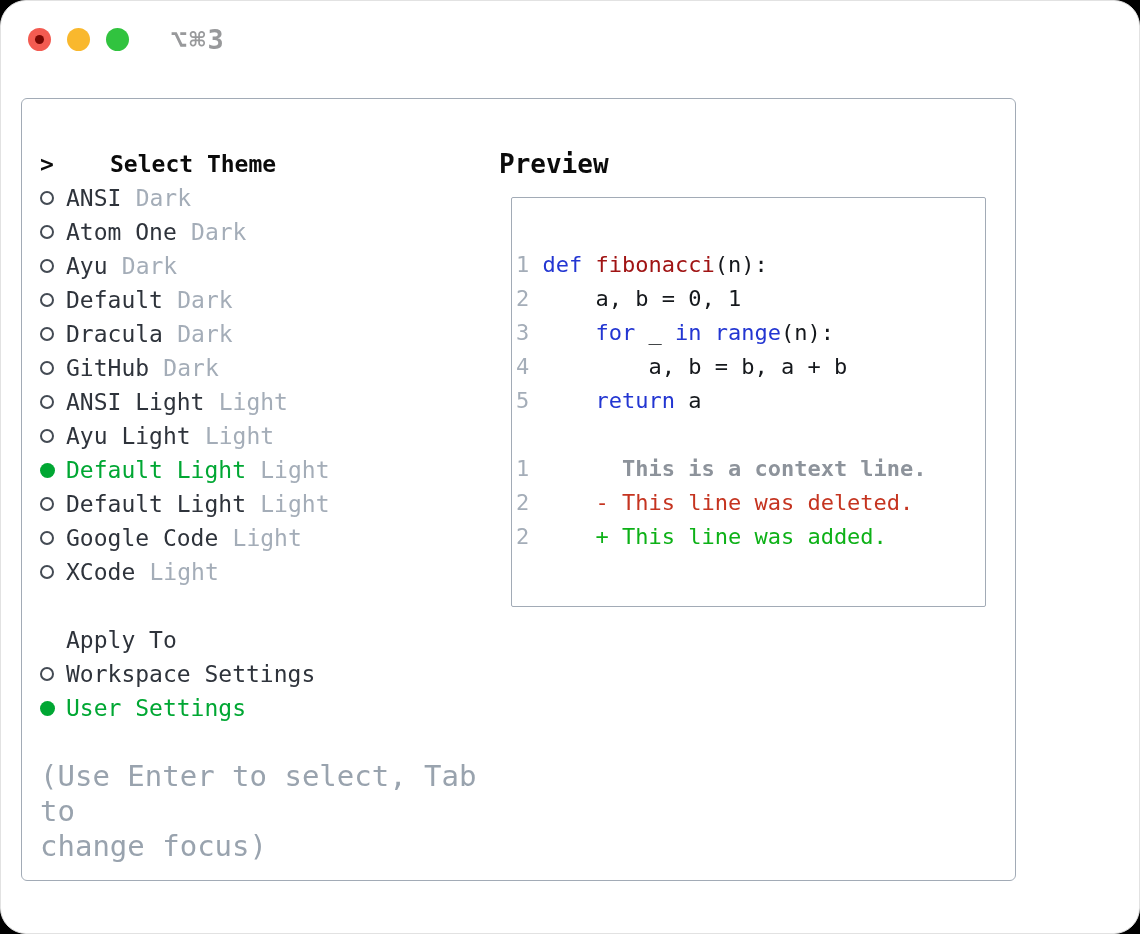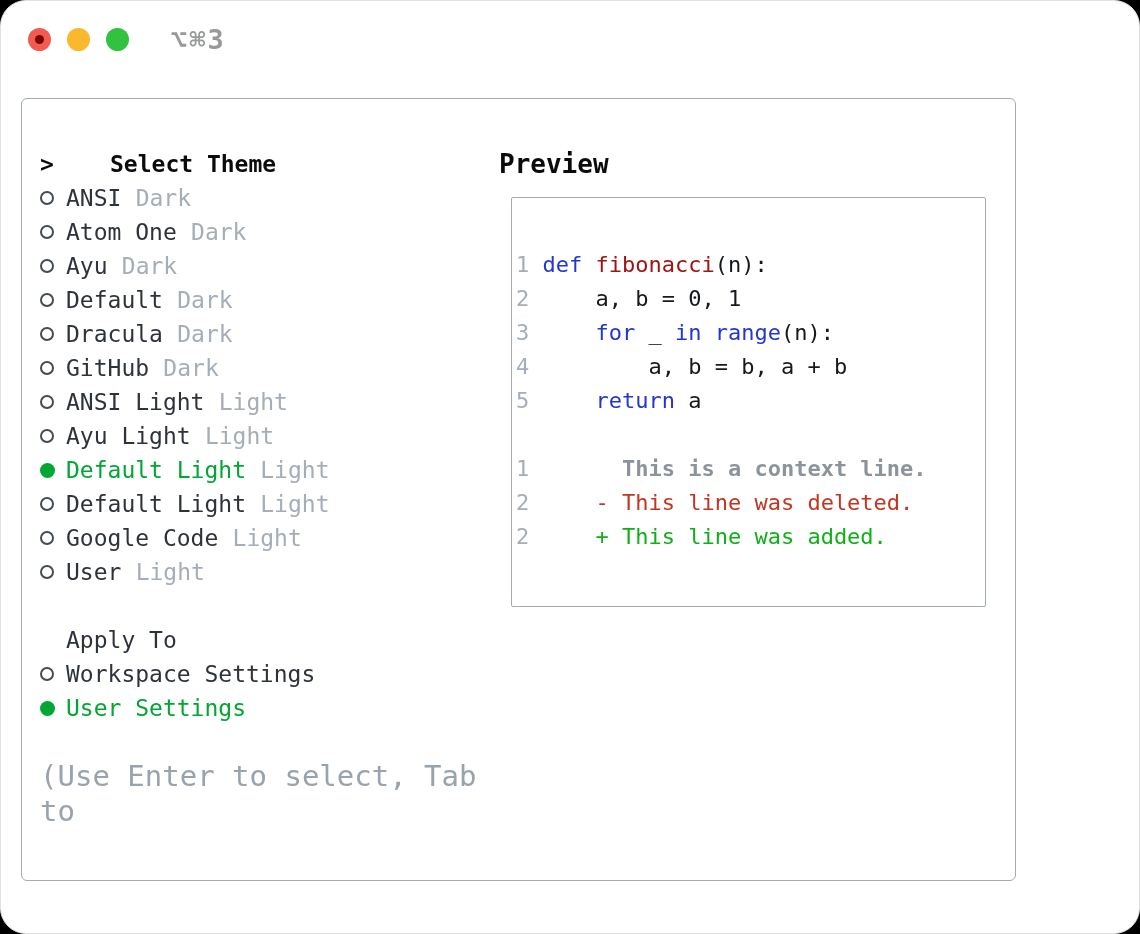--- a/index.html
+++ b/index.html
@@ -73,34 +73,35 @@
           <div class="row"><span class="bullet-cell"><span class="ring"></span></span><span class="t-name">Atom One</span><span class="variant">Dark</span></div>
           <div class="row"><span class="bullet-cell"><span class="ring"></span></span><span class="t-name">Ayu</span><span class="variant">Dark</span></div>
           <div class="row"><span class="bullet-cell"><span class="ring"></span></span><span class="t-name">Default</span><span class="variant">Dark</span></div>
           <div class="row"><span class="bullet-cell"><span class="ring"></span></span><span class="t-name">Dracula</span><span class="variant">Dark</span></div>
           <div class="row"><span class="bullet-cell"><span class="ring"></span></span><span class="t-name">GitHub</span><span class="variant">Dark</span></div>
           <div class="row"><span class="bullet-cell"><span class="ring"></span></span><span class="t-name">ANSI Light</span><span class="variant">Light</span></div>
           <div class="row"><span class="bullet-cell"><span class="ring"></span></span><span class="t-name">Ayu Light</span><span class="variant">Light</span></div>
           <div class="row"><span class="bullet-cell"><span class="ring filled"></span></span><span class="t-name selected">Default Light</span><span class="variant">Light</span></div>
           <div class="row"><span class="bullet-cell"><span class="ring"></span></span><span class="t-name">Default Light</span><span class="variant">Light</span></div>
           <div class="row"><span class="bullet-cell"><span class="ring"></span></span><span class="t-name">Google Code</span><span class="variant">Light</span></div>
-          <div class="row"><span class="bullet-cell"><span class="ring"></span></span><span class="t-name">User</span><span class="variant">Light</span></div>
+          <div class="row"><span class="bullet-cell"><span class="ring"></span></span><span class="t-name">XCode</span><span class="variant">Light</span></div>
         </div>
       <div class="spacer"></div>
       <div class="row">
         <span class="bullet-cell"></span>
         <span class="apply-label">Apply To</span>
       </div>
       <div id="apply-list">
           <div class="row"><span class="bullet-cell"><span class="ring"></span></span><span class="t-name">Workspace Settings</span></div>
           <div class="row"><span class="bullet-cell"><span class="ring filled"></span></span><span class="t-name selected">User Settings</span></div>
         </div>
       <div class="spacer"></div>
       <div class="hint">
         <div>(Use Enter to select, Tab to</div>
+        <div>change focus)</div>
       </div>
     </div>
 
     <div class="right-pane">
       <div class="preview-title">Preview</div>
       <div class="preview-box" id="preview-box">
           <div class="code-line"><span class="ln">1</span><span class="seg-keyword">def</span><span class="seg-plain"> </span><span class="seg-function">fibonacci</span><span class="seg-plain">(n):</span></div>
           <div class="code-line"><span class="ln">2</span><span class="seg-plain">    a, b = 0, 1</span></div>
           <div class="code-line"><span class="ln">3</span><span class="seg-plain">    </span><span class="seg-keyword">for</span><span class="seg-plain"> _ </span><span class="seg-keyword">in</span><span class="seg-plain"> </span><span class="seg-keyword">range</span><span class="seg-plain">(n):</span></div>
           <div class="code-line"><span class="ln">4</span><span class="seg-plain">        a, b = b, a + b</span></div>

